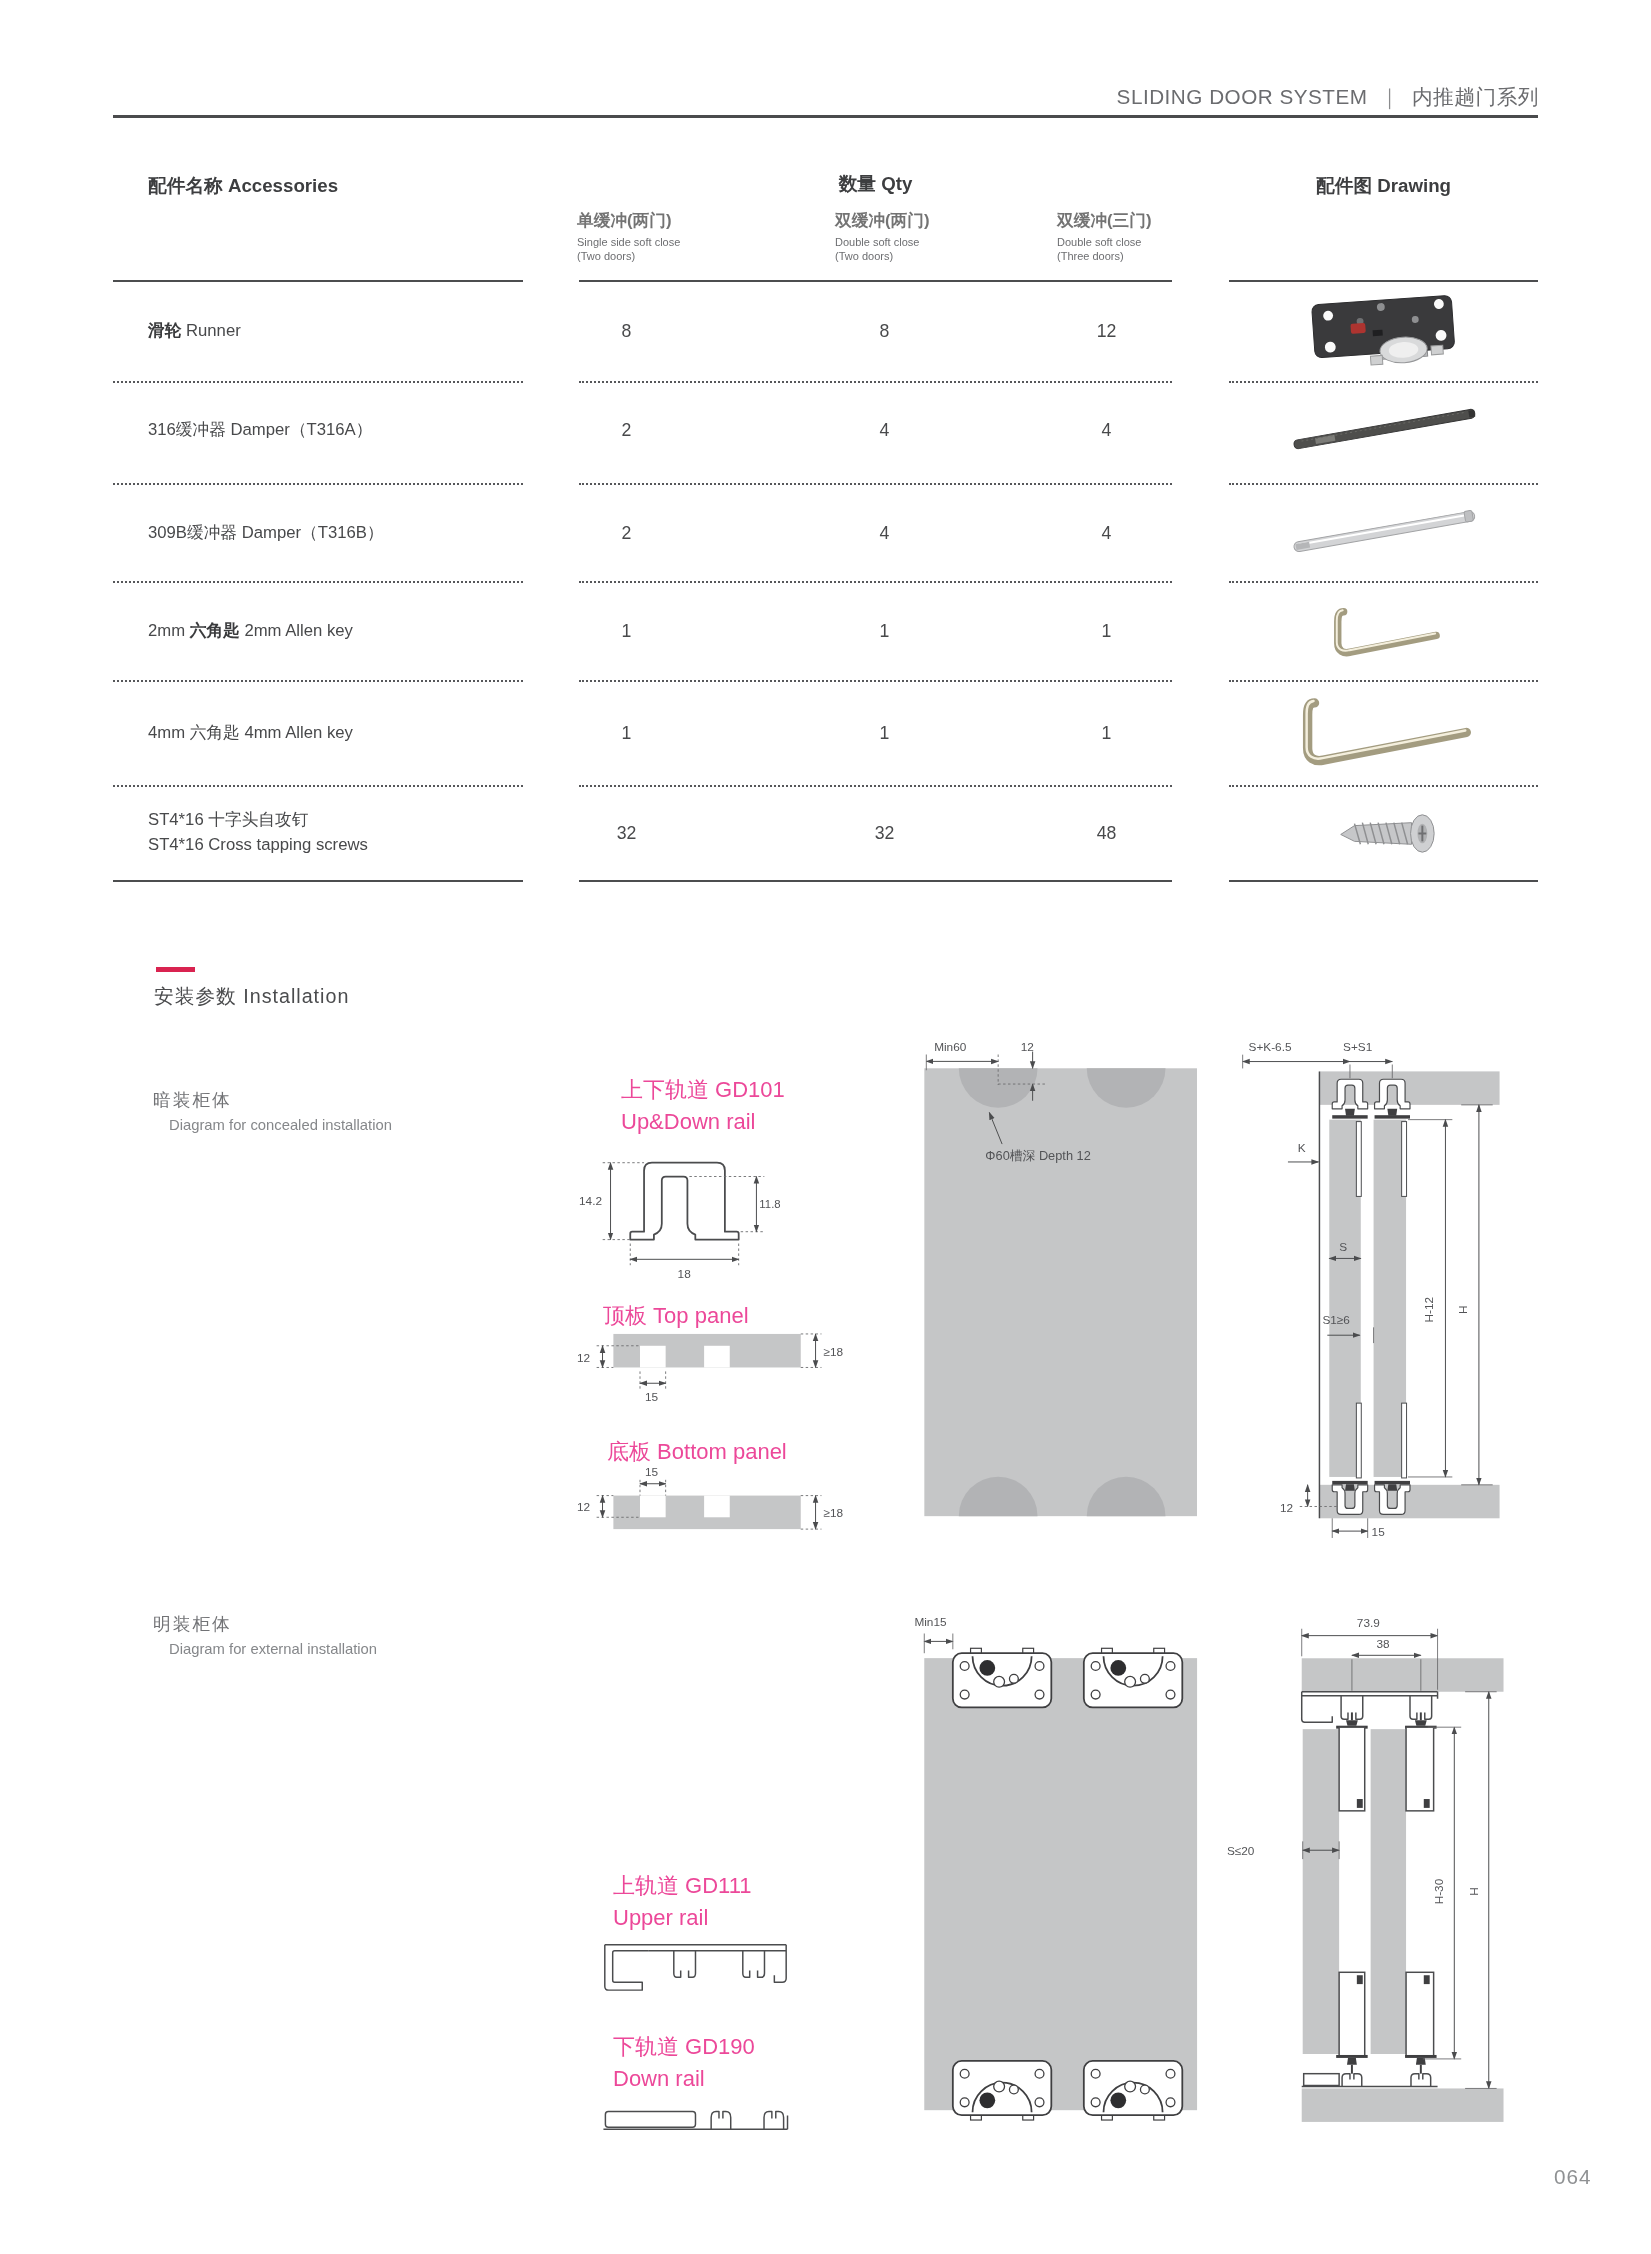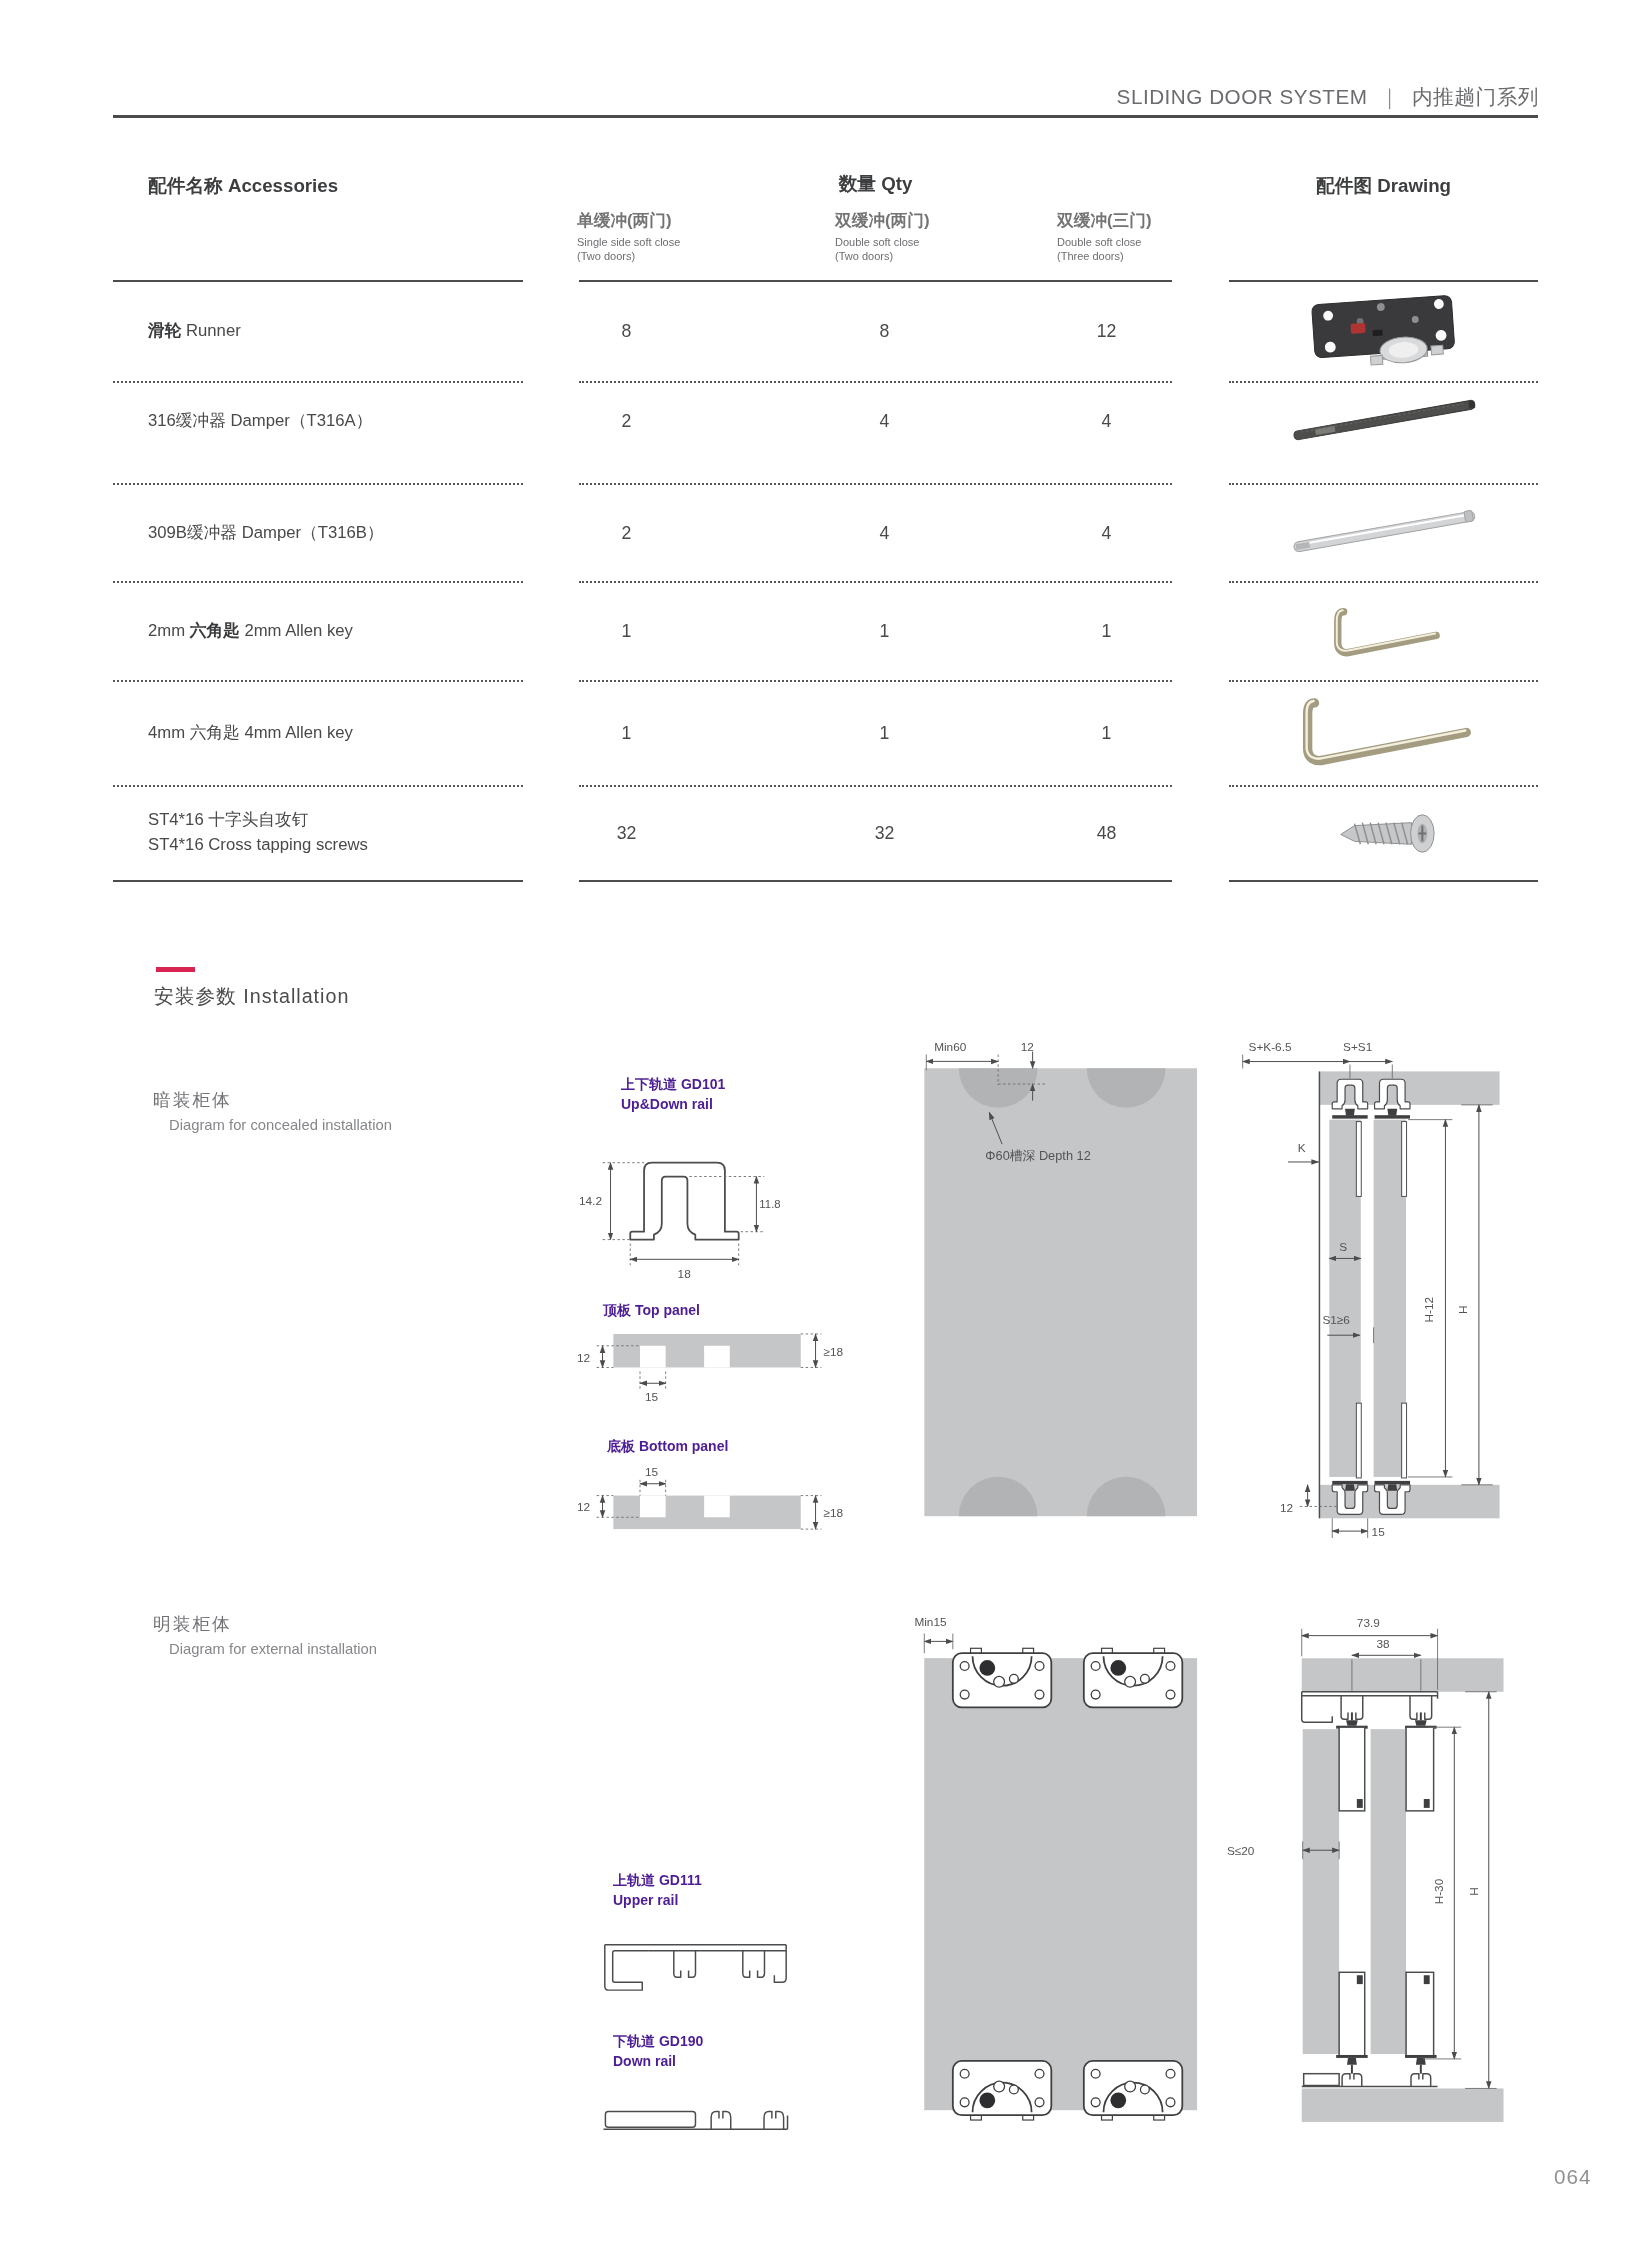--- a/index.html
+++ b/index.html
@@ -28,21 +28,21 @@
   .rlabel b{font-weight:700;color:#3a3b3d;}
   .rline2:empty{display:none;}
   .qv{position:absolute;width:99px;text-align:center;top:50%;transform:translateY(-50%);font-size:17.7px;color:#48494b;}
   .qv.c1{left:577px;}.qv.c2{left:835px;}.qv.c3{left:1057px;}
   .dwg{position:absolute;left:1236px;width:296px;height:100%;display:flex;align-items:center;justify-content:center;}
   
   .accent{position:absolute;left:156px;top:967px;width:39px;height:4.9px;background:#d92350;}
   .insttitle{position:absolute;left:154px;top:983px;font-size:19.7px;color:#4a4b4d;letter-spacing:1px;}
   .lab-cn{position:absolute;font-size:17.7px;color:#717275;letter-spacing:2px;}
   .lab-en{position:absolute;font-size:14.8px;color:#85878a;margin-left:16px;}
-  .dtitle{position:absolute;font-size:14px;color:#4c1d95;line-height:1.45;font-weight:bold;}
+  .dtitle{position:absolute;font-size:22px;color:#ec4899;line-height:1.45;}
   .pageno{position:absolute;left:1554px;top:2165px;font-size:20.7px;color:#8f9193;letter-spacing:1px;}
   
   svg text{font-family:"Liberation Sans","DejaVu Sans",sans-serif;}
   .dimt{font-size:12px;fill:#535457;}
   .dimt13{font-size:13px;fill:#535457;}
   .dim{stroke:#4b4c4e;stroke-width:1;fill:none;}
   .ext{stroke:#6a6b6d;stroke-width:.9;fill:none;}
   .extd{stroke:#6a6b6d;stroke-width:.9;fill:none;stroke-dasharray:2.5 2.5;}
   .prof{fill:#fff;stroke:#4b4c4e;stroke-width:1.8;stroke-linejoin:round;}
   .prof2{fill:none;stroke:#4b4c4e;stroke-width:1.5;stroke-linejoin:round;}
@@ -123,21 +123,21 @@
           <rect x="66" y="32" width="15" height="10" rx="2" fill="#ad3430"></rect>
           <ellipse cx="118" cy="62" rx="24" ry="13" fill="#d9dadb" stroke="#97989a"></ellipse>
           <ellipse cx="118" cy="62" rx="15" ry="8" fill="#efefef"></ellipse>
           <rect x="84" y="66" width="12" height="9" fill="#cfd0d1" stroke="#9a9b9c"></rect>
           <rect x="146" y="60" width="12" height="9" fill="#cfd0d1" stroke="#9a9b9c"></rect>
         </g>
       </svg>
     </div>
   </div>
 
-  <div class="trow" style="top:370px;height:101px;">
+  <div class="trow" style="top:379px;height:101px;">
     <div class="rlabel">
       <div><span>316缓冲器 Damper（T316A）</span><b></b><span></span></div>
 
     </div>
     <div class="qv c1">2</div>
     <div class="qv c2">4</div>
     <div class="qv c3">4</div>
     <div class="dwg">
       <svg width="207" height="69" viewBox="0 0 210 70">
         <g transform="rotate(-10 105 35)">

